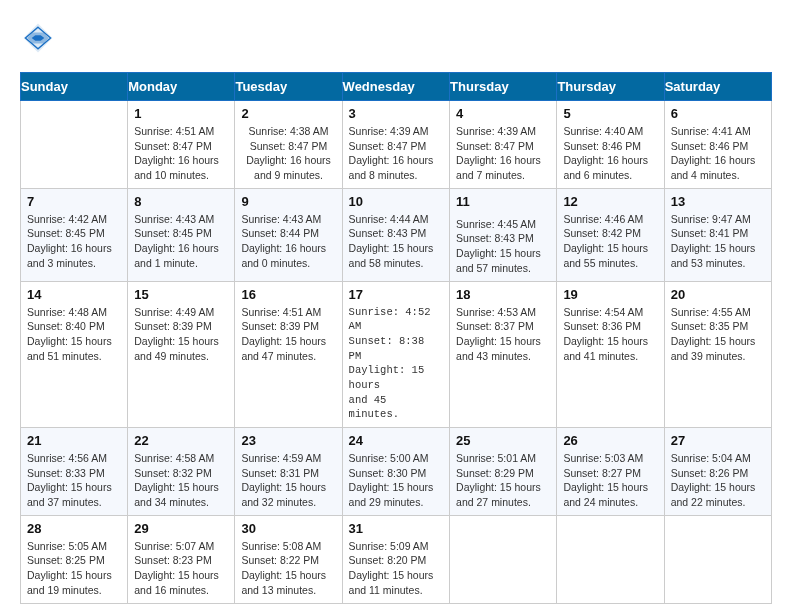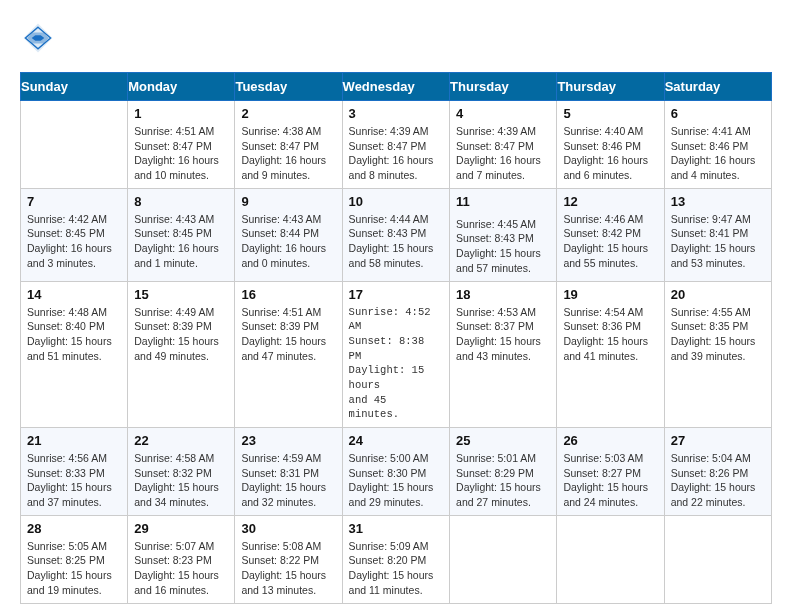--- a/index.html
+++ b/index.html
@@ -128,21 +128,21 @@
         <td class="empty-cell"></td>
         <td>
           <div class="day-number">1</div>
           <div class="day-info" style="white-space: pre-line;">Sunrise: 4:51 AM
 Sunset: 8:47 PM
 Daylight: 16 hours
 and 10 minutes.</div>
         </td>
         <td>
           <div class="day-number">2</div>
-          <div class="day-info" style="white-space: pre-line;">Sunrise: 4:38 AM
+          <div class="day-info" style="white-space: pre-line; text-align: center;">Sunrise: 4:38 AM
 Sunset: 8:47 PM
 Daylight: 16 hours
 and 9 minutes.</div>
         </td>
         <td>
           <div class="day-number">3</div>
           <div class="day-info" style="white-space: pre-line;">Sunrise: 4:39 AM
 Sunset: 8:47 PM
 Daylight: 16 hours
 and 8 minutes.</div>

